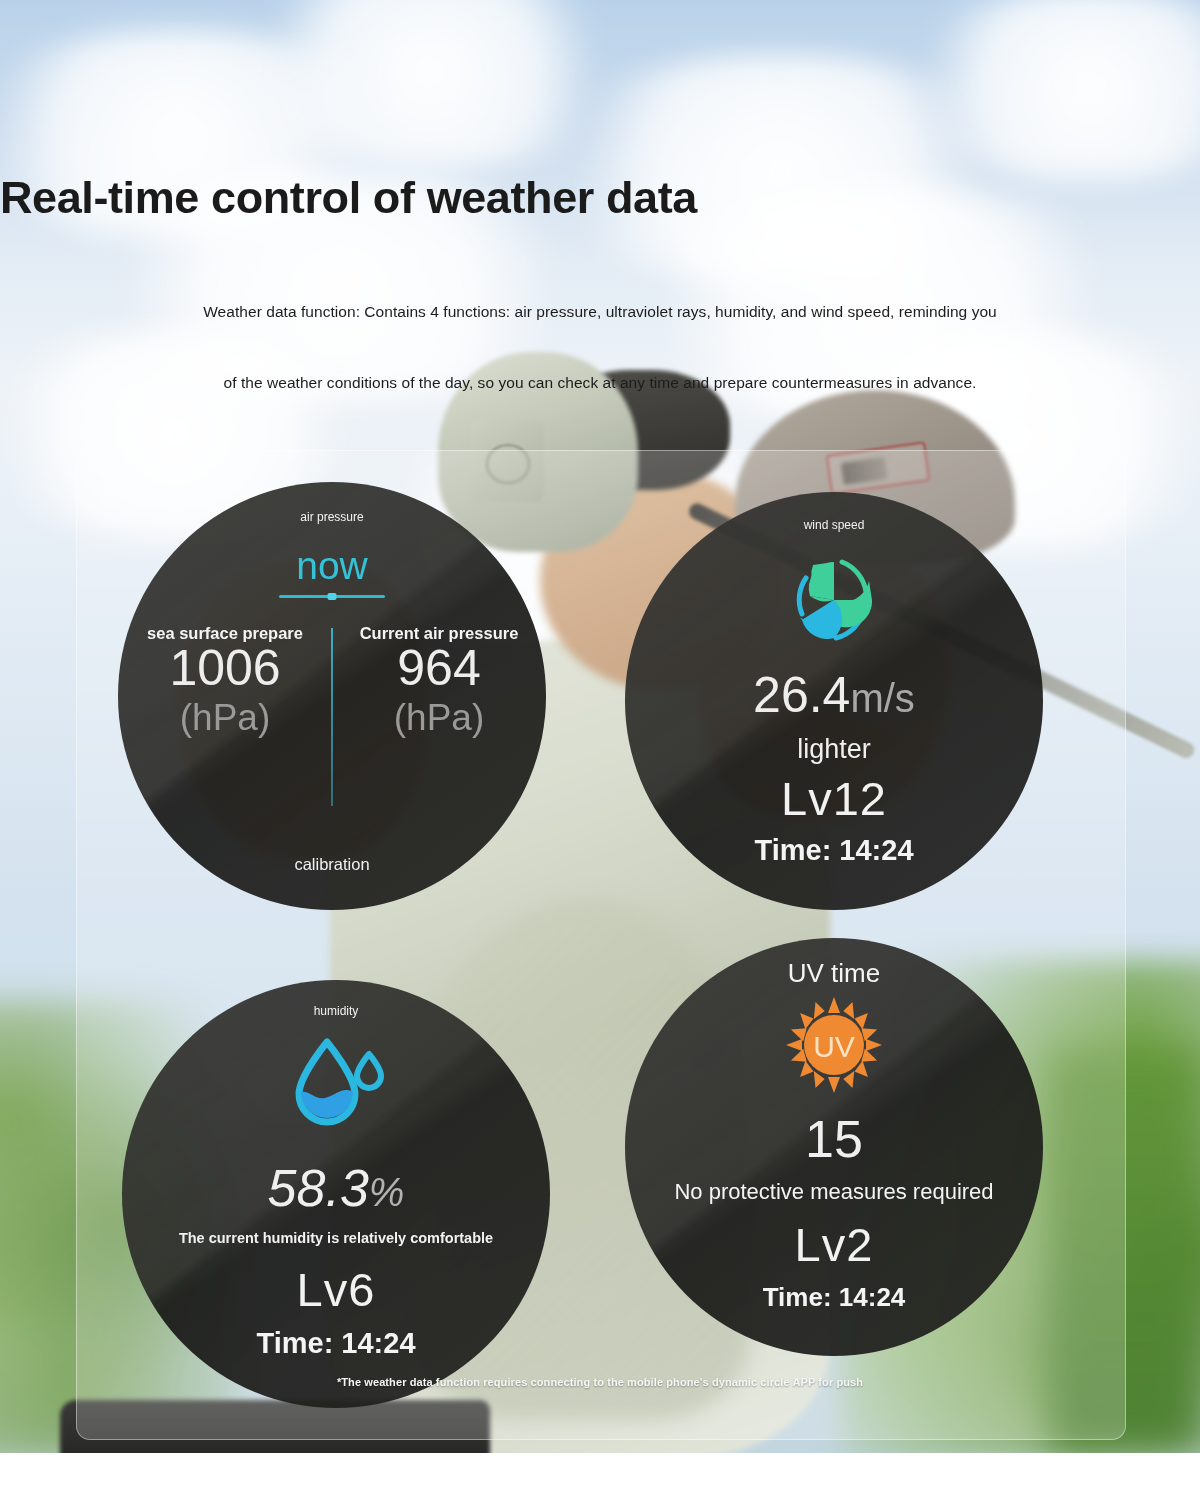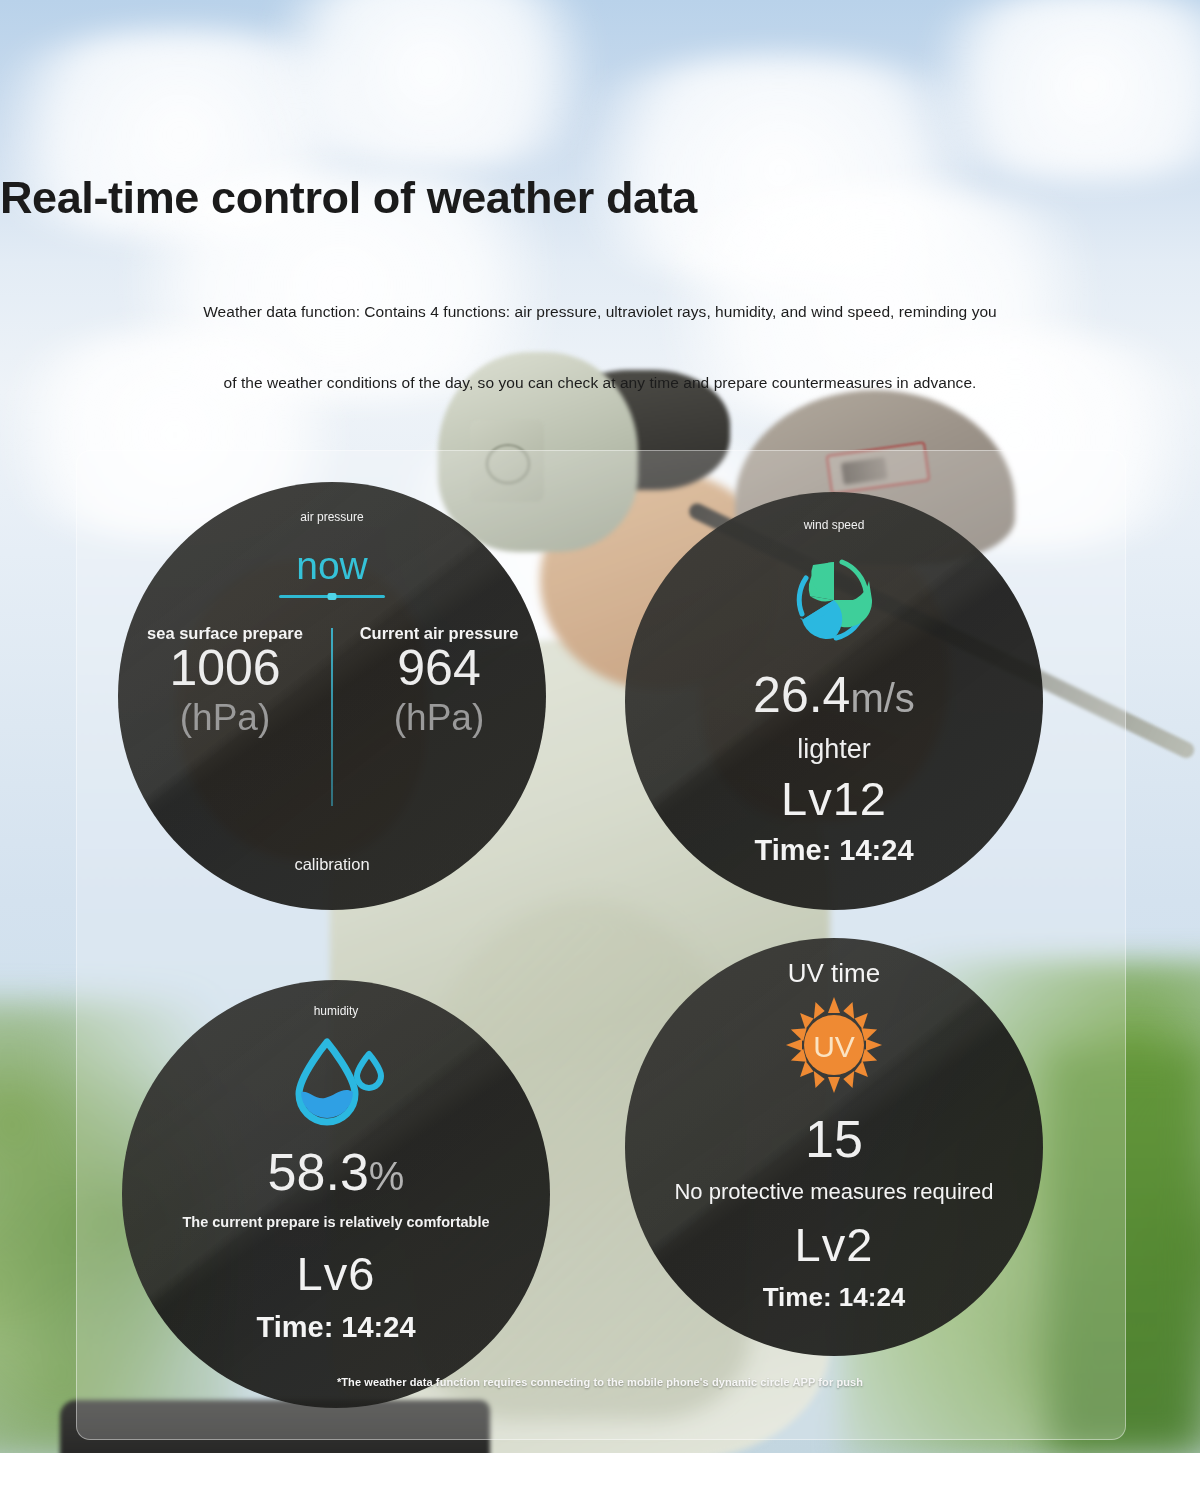--- a/index.html
+++ b/index.html
@@ -380,25 +380,26 @@
     font-size: 29px;
     color: #f4f4f4;
     font-weight: 700;
     line-height: 1;
   }
 
   
   .dial-humid .dial-title { margin-top: 24px; }
   .drop-icon { margin-top: 12px; }
   .humid-value {
-    margin-top: 8px;
+    margin-top: 24px;
     font-size: 52px;
     color: #efefef;
     font-weight: 300;
     line-height: 1;
+    font-style: italic;
   }
   .humid-value .unit { font-size: 40px; color: #b2b2b2; }
   .humid-desc {
     margin-top: 16px;
     font-size: 14.5px;
     color: #f2f2f2;
     font-weight: 700;
   }
   .dial-humid .lv-big { margin-top: 20px; }
   .dial-humid .time-line { margin-top: 16px; }
@@ -559,21 +560,21 @@
 
           <path d="M18 62 C26 60 32 70 42 68 C52 66 60 56 70 62 A26 26 0 0 1 18 62 Z" fill="#2fa0e4"></path>
 
           <path d="M86 24 C86 24 74 38 74 46 A12 12 0 0 0 98 46 C98 38 86 24 86 24 Z" fill="none" stroke="#2bb8e0" stroke-width="6" stroke-linejoin="round"></path>
         </svg>
       </div>
 
       <div class="humid-value">
         <span>58.3</span><span class="unit">%</span>
       </div>
-      <div class="humid-desc">The current prepare is relatively comfortable</div>
+      <div class="humid-desc">The current humidity is relatively comfortable</div>
       <div class="lv-big">Lv6</div>
       <div class="time-line">Time: 14:24</div>
     </div>
   </div>
 
   <div class="dial dial-uv">
     <div class="dial-inner">
       <div class="dial-title">UV time</div>
 
       <div class="uv-icon">

